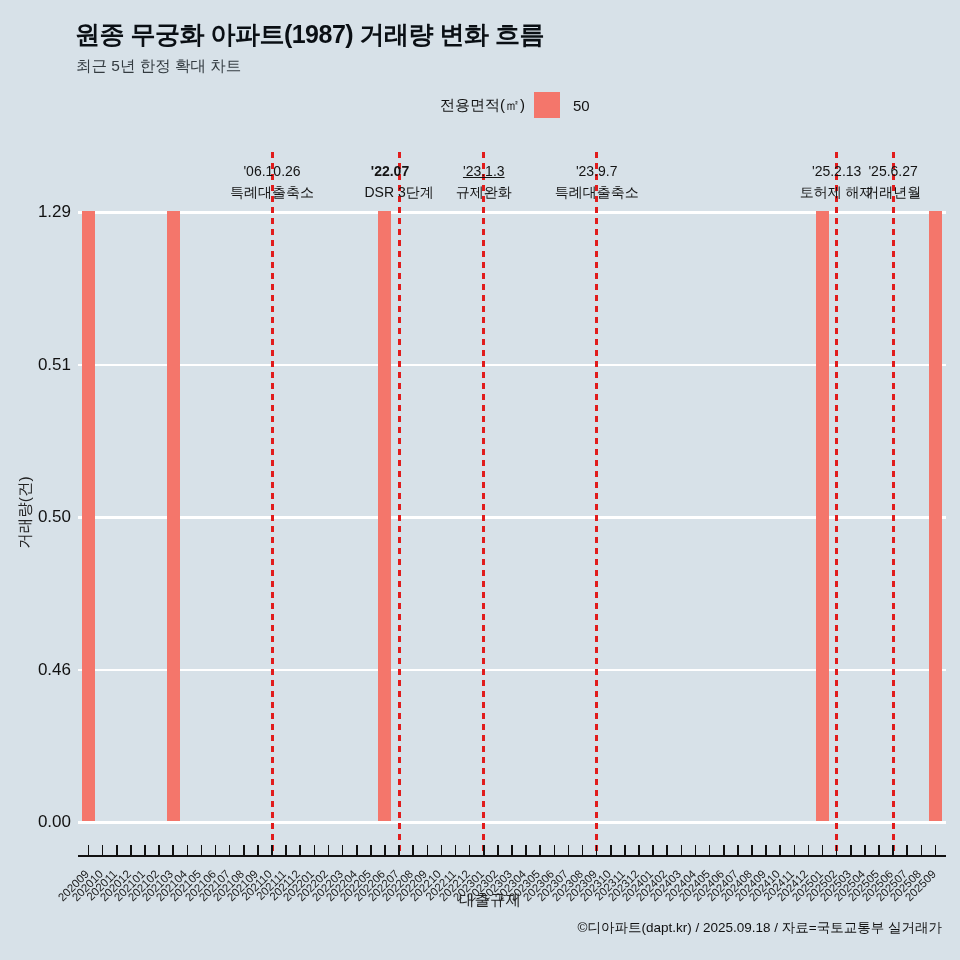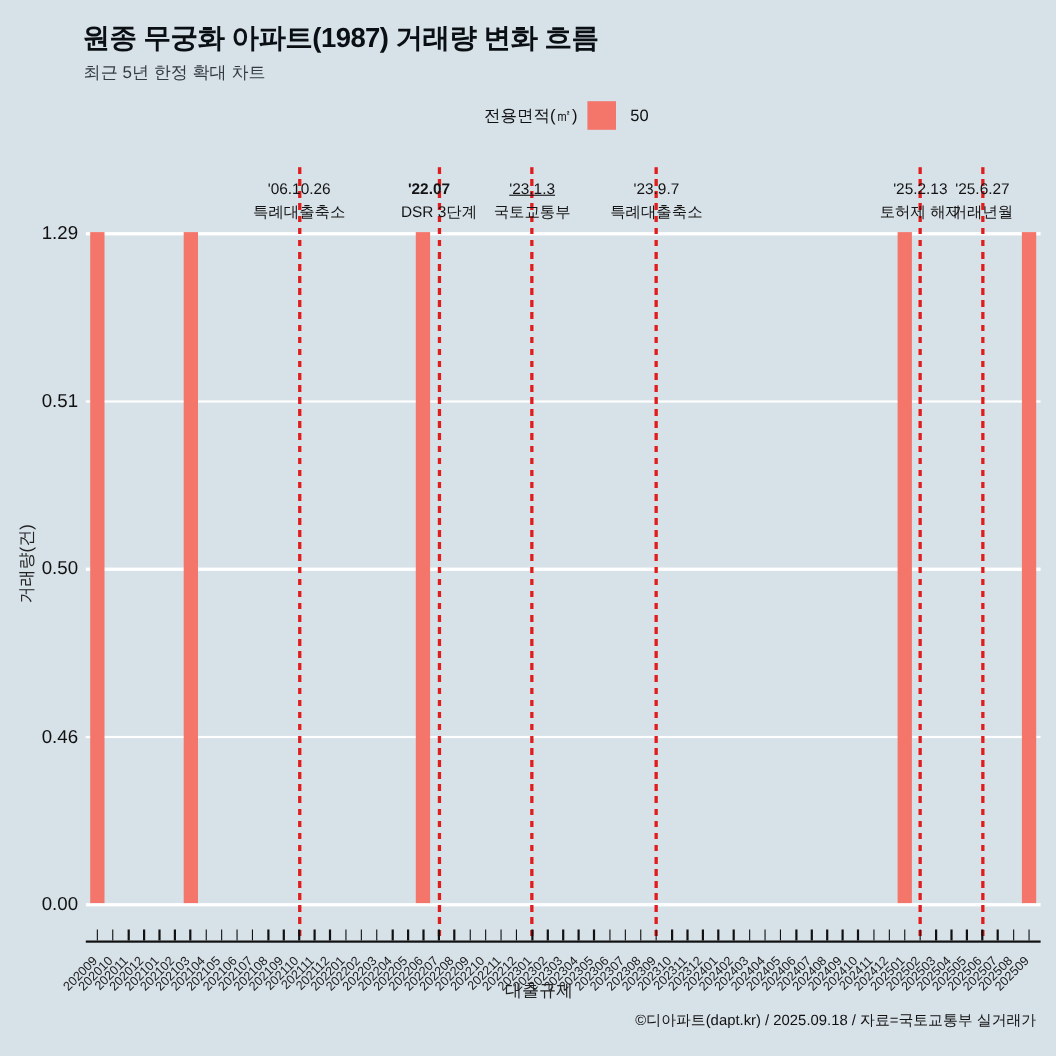--- a/index.html
+++ b/index.html
@@ -54,21 +54,21 @@
     <div class="gridline" style="left: 78px; top: 211px; width: 868px;"></div>
     <div class="ytick" style="left: 11px; top: 201px;">1.29</div>
     <div class="evline" style="left: 270.517px; top: 152px; height: 703px; background: repeating-linear-gradient(rgb(225, 28, 28) 0px, rgb(225, 28, 28) 6px, transparent 6px, transparent 11px);"></div>
     <div class="evdate" style="left: 272.017px; top: 163px;">'06.10.26</div>
     <div class="evname" style="left: 272.017px; top: 184px;">특례대출축소</div>
     <div class="evline" style="left: 397.567px; top: 152px; height: 703px; background: repeating-linear-gradient(rgb(225, 28, 28) 0px, rgb(225, 28, 28) 6px, transparent 6px, transparent 11px);"></div>
     <div class="evdate" style="left: 390px; top: 163px; font-weight: bold;">'22.07</div>
     <div class="evname" style="left: 399.067px; top: 184px;">DSR 3단계</div>
     <div class="evline" style="left: 482.267px; top: 152px; height: 703px; background: repeating-linear-gradient(rgb(225, 28, 28) 0px, rgb(225, 28, 28) 6px, transparent 6px, transparent 11px);"></div>
     <div class="evdate" style="left: 483.767px; top: 163px; text-decoration: underline;">'23.1.3</div>
-    <div class="evname" style="left: 483.767px; top: 184px;">국토교통부</div>
+    <div class="evname" style="left: 483.767px; top: 184px;">규제완화</div>
     <div class="evline" style="left: 595.2px; top: 152px; height: 703px; background: repeating-linear-gradient(rgb(225, 28, 28) 0px, rgb(225, 28, 28) 6px, transparent 6px, transparent 11px);"></div>
     <div class="evdate" style="left: 596.7px; top: 163px;">'23.9.7</div>
     <div class="evname" style="left: 596.7px; top: 184px;">특례대출축소</div>
     <div class="evline" style="left: 835.183px; top: 152px; height: 703px; background: repeating-linear-gradient(rgb(225, 28, 28) 0px, rgb(225, 28, 28) 6px, transparent 6px, transparent 11px);"></div>
     <div class="evdate" style="left: 836.683px; top: 163px;">'25.2.13</div>
     <div class="evname" style="left: 836.683px; top: 184px;">토허제 해제</div>
     <div class="evline" style="left: 891.65px; top: 152px; height: 703px; background: repeating-linear-gradient(rgb(225, 28, 28) 0px, rgb(225, 28, 28) 6px, transparent 6px, transparent 11px);"></div>
     <div class="evdate" style="left: 893.15px; top: 163px;">'25.6.27</div>
     <div class="evname" style="left: 893.15px; top: 184px;">거래년월</div>
     <div class="bar" style="left: 82px; top: 211px; width: 13px; height: 610px; background: rgb(244, 118, 107);"></div>

